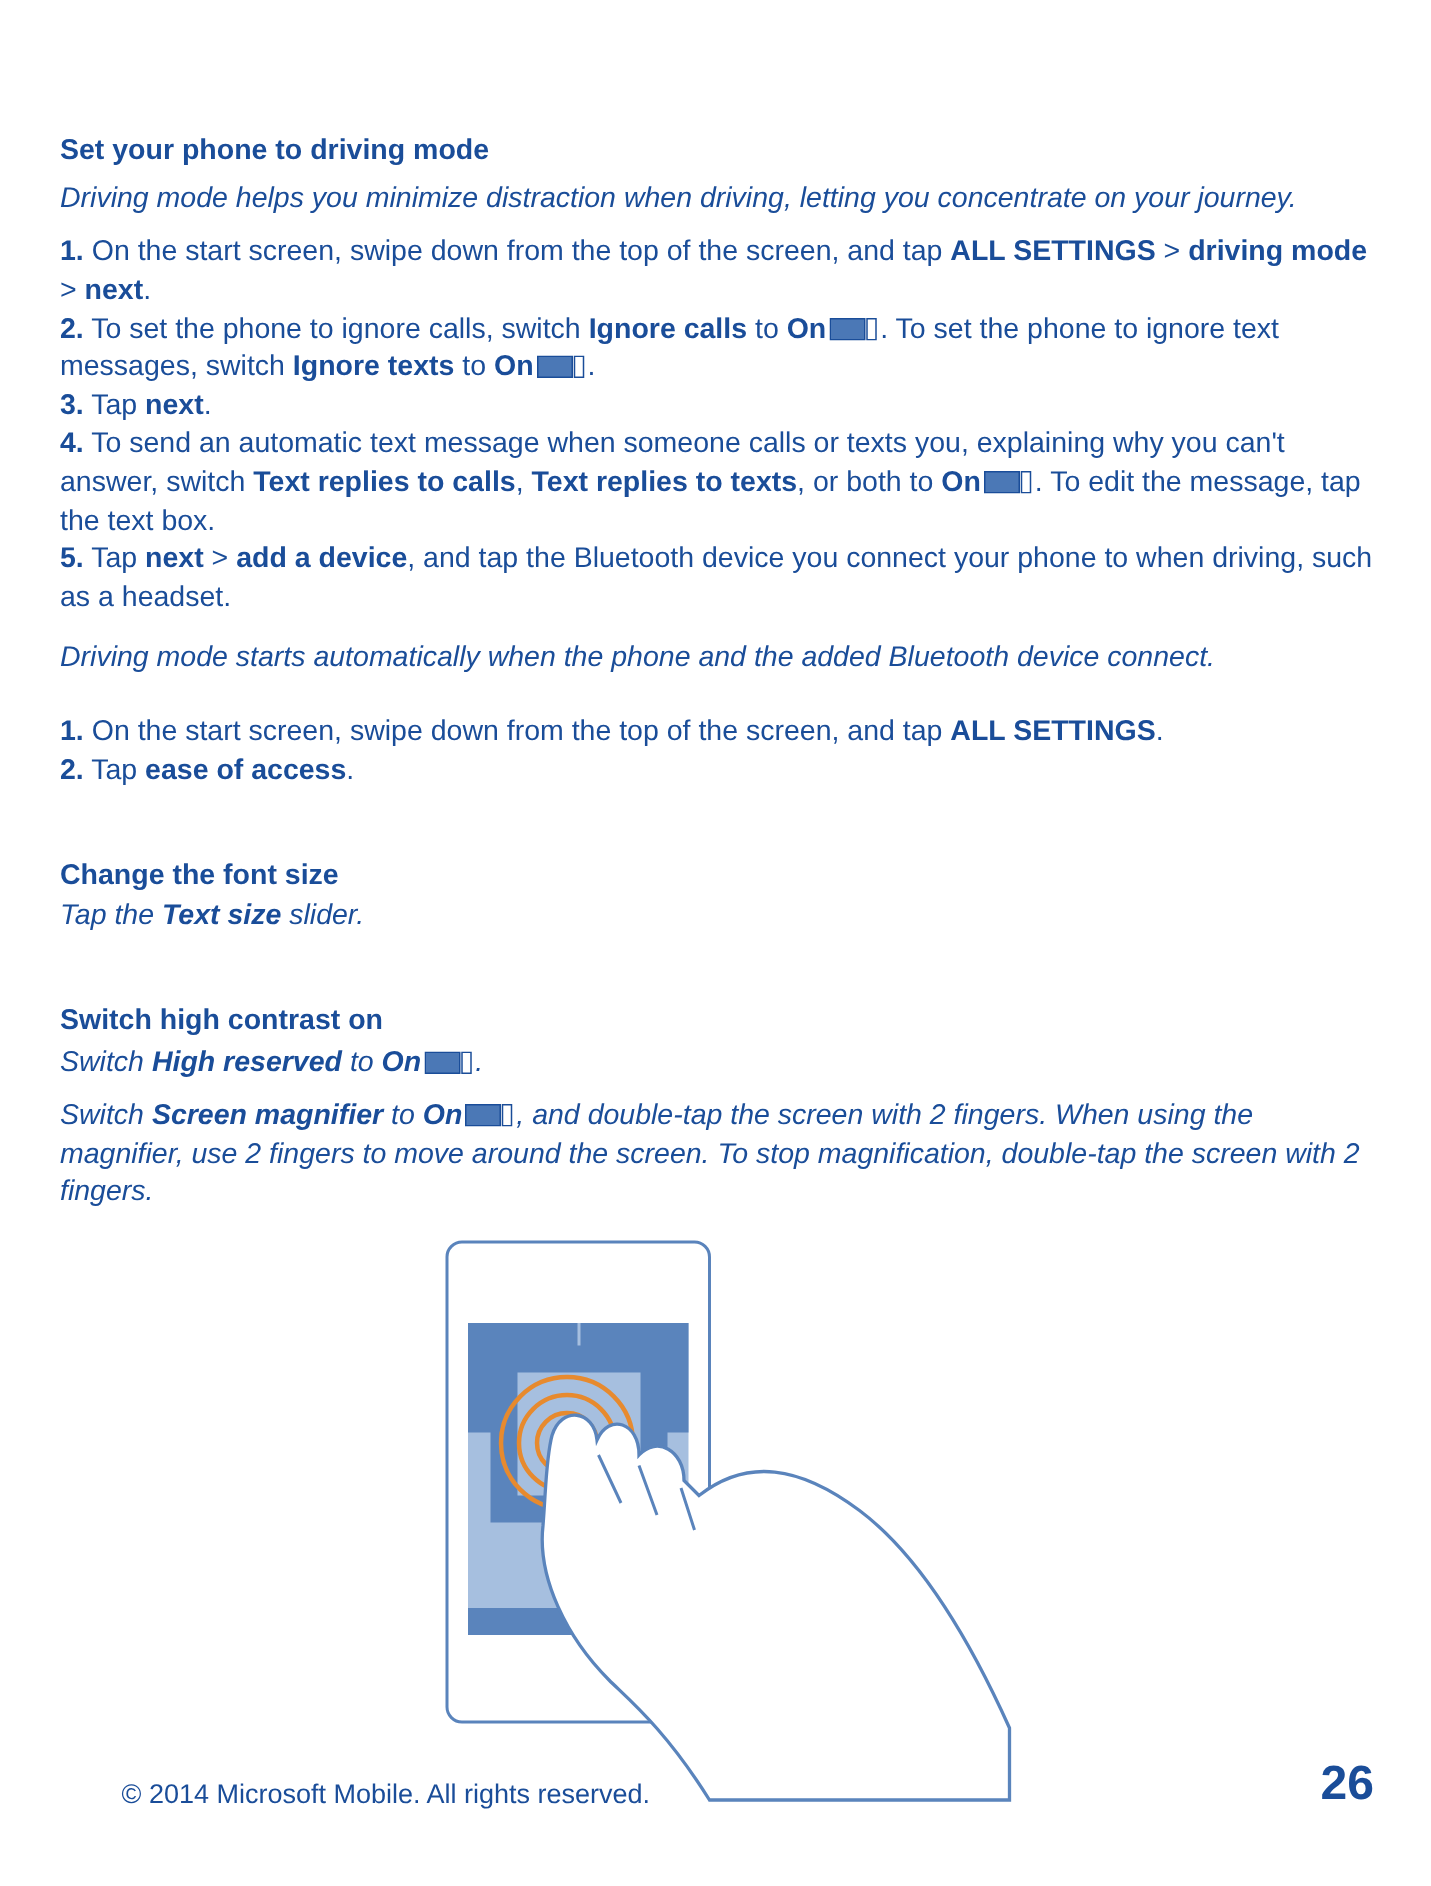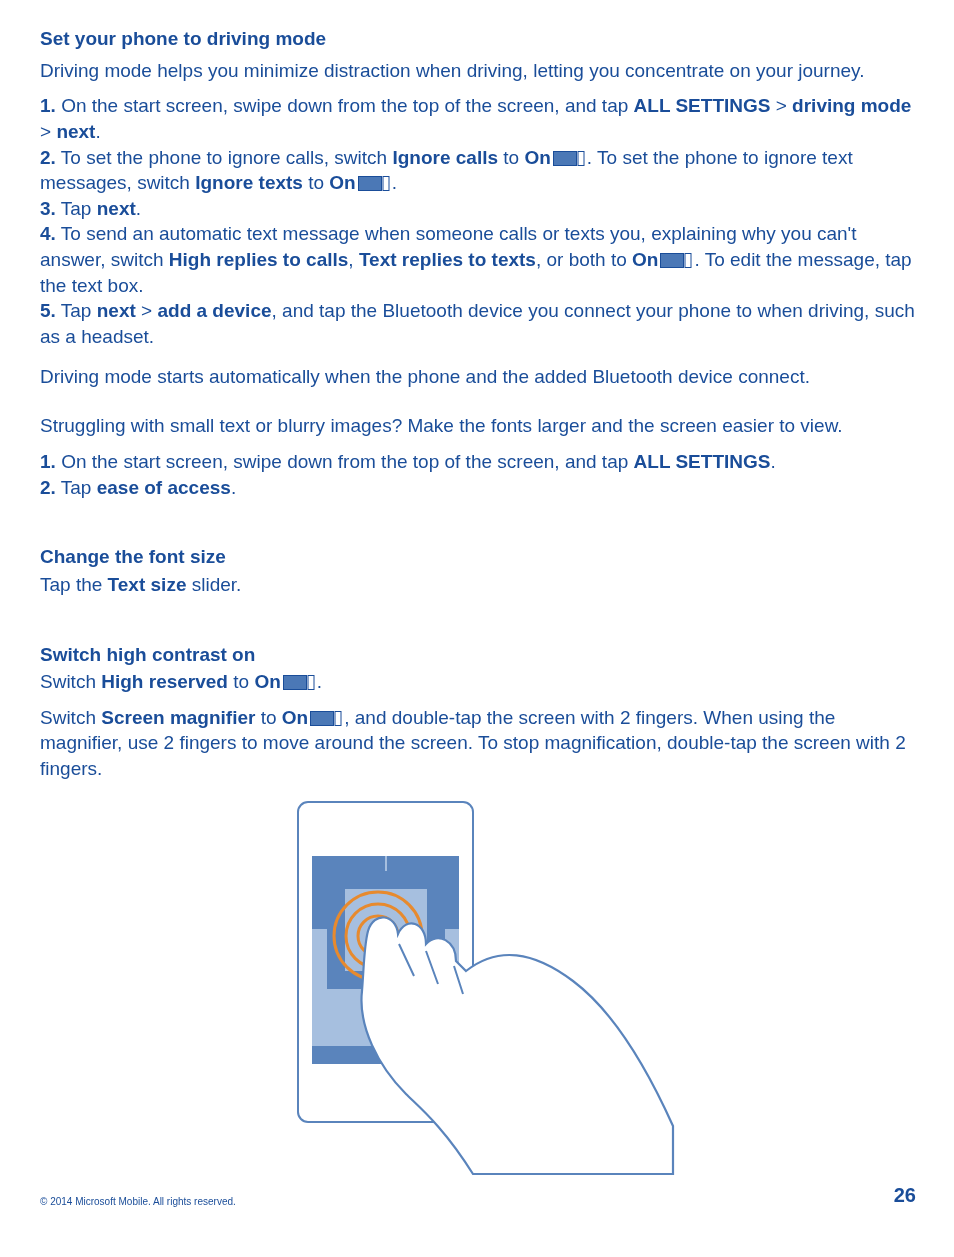--- a/index.html
+++ b/index.html
@@ -6,31 +6,32 @@
   html, body { margin: 0; padding: 0; }
   body {
     width: 954px;
     height: 1257px;
     font-family: "Segoe UI", Arial, sans-serif;
     color: #1a4d99;
     position: relative;
     background: #fff;
   }
   .page {
-    padding: 26px 38px 0 40px;
+    padding: 88px 38px 0 40px;
     font-size: 19px;
     line-height: 1.35;
   }
   .heading {
     font-weight: bold;
     color: #1a4d99;
     margin: 0 0 6px 0;
   }
   .para {
     margin: 0 0 10px 0;
+    font-style: italic;
   }
   .tight { margin-bottom: 2px; margin-top: 44px; }
   .block { margin-bottom: 14px; }
   .bold { font-weight: bold; }
   .toggle-icon {
     display: inline-block;
     vertical-align: -2px;
     margin: 0 2px;
   }
   .toggle-icon svg { display: block; }
@@ -41,25 +42,26 @@
   .footer {
     position: absolute;
     left: 40px;
     right: 38px;
     bottom: 50px;
     display: flex;
     justify-content: space-between;
     align-items: flex-end;
   }
   .copyright {
-    font-size: 10px;
+    font-size: 18px;
     color: #1a4d99;
+    margin-left: 41px;
   }
   .page-number {
-    font-size: 20px;
+    font-size: 32px;
     font-weight: bold;
     color: #1a4d99;
   }
 </style>
 </head>
 <body>
 
 <div class="page">
 
   <p class="heading">Set your phone to driving mode</p>
@@ -75,33 +77,32 @@
             <rect x="25" y="0.5" width="6" height="14" fill="#fff" stroke="#1a4d99"></rect>
           </svg></span><span>. To set the phone to ignore text messages, switch </span><span class="bold">Ignore texts</span><span> to </span><span class="bold">On</span><span class="toggle-icon"><svg width="32" height="15">
             <rect x="0.5" y="0.5" width="23" height="14" fill="#4b78b6" stroke="#1a4d99"></rect>
             <rect x="25" y="0.5" width="6" height="14" fill="#fff" stroke="#1a4d99"></rect>
           </svg></span><span>.</span>
     </div>
     <div>
       <span class="bold">3.</span><span> Tap </span><span class="bold">next</span><span>.</span>
     </div>
     <div>
-      <span class="bold">4.</span><span> To send an automatic text message when someone calls or texts you, explaining why you can't answer, switch </span><span class="bold">High replies to calls</span><span>, </span><span class="bold">Text replies to texts</span><span>, or both to </span><span class="bold">On</span><span class="toggle-icon"><svg width="32" height="15">
+      <span class="bold">4.</span><span> To send an automatic text message when someone calls or texts you, explaining why you can't answer, switch </span><span class="bold">Text replies to calls</span><span>, </span><span class="bold">Text replies to texts</span><span>, or both to </span><span class="bold">On</span><span class="toggle-icon"><svg width="32" height="15">
             <rect x="0.5" y="0.5" width="23" height="14" fill="#4b78b6" stroke="#1a4d99"></rect>
             <rect x="25" y="0.5" width="6" height="14" fill="#fff" stroke="#1a4d99"></rect>
           </svg></span><span>. To edit the message, tap the text box.</span>
     </div>
     <div>
       <span class="bold">5.</span><span> Tap </span><span class="bold">next</span><span> &gt; </span><span class="bold">add a device</span><span>, and tap the Bluetooth device you connect your phone to when driving, such as a headset.</span>
     </div>
   </div>
 
   <p class="para" style="margin-bottom:24px">Driving mode starts automatically when the phone and the added Bluetooth device connect.</p>
 
-  <p class="para">Struggling with small text or blurry images? Make the fonts larger and the screen easier to view.</p>
 
   <div class="block">
     <div>
       <span class="bold">1.</span><span> On the start screen, swipe down from the top of the screen, and tap </span><span class="bold">ALL SETTINGS</span><span>.</span>
     </div>
     <div>
       <span class="bold">2.</span><span> Tap </span><span class="bold">ease of access</span><span>.</span>
     </div>
   </div>
 

